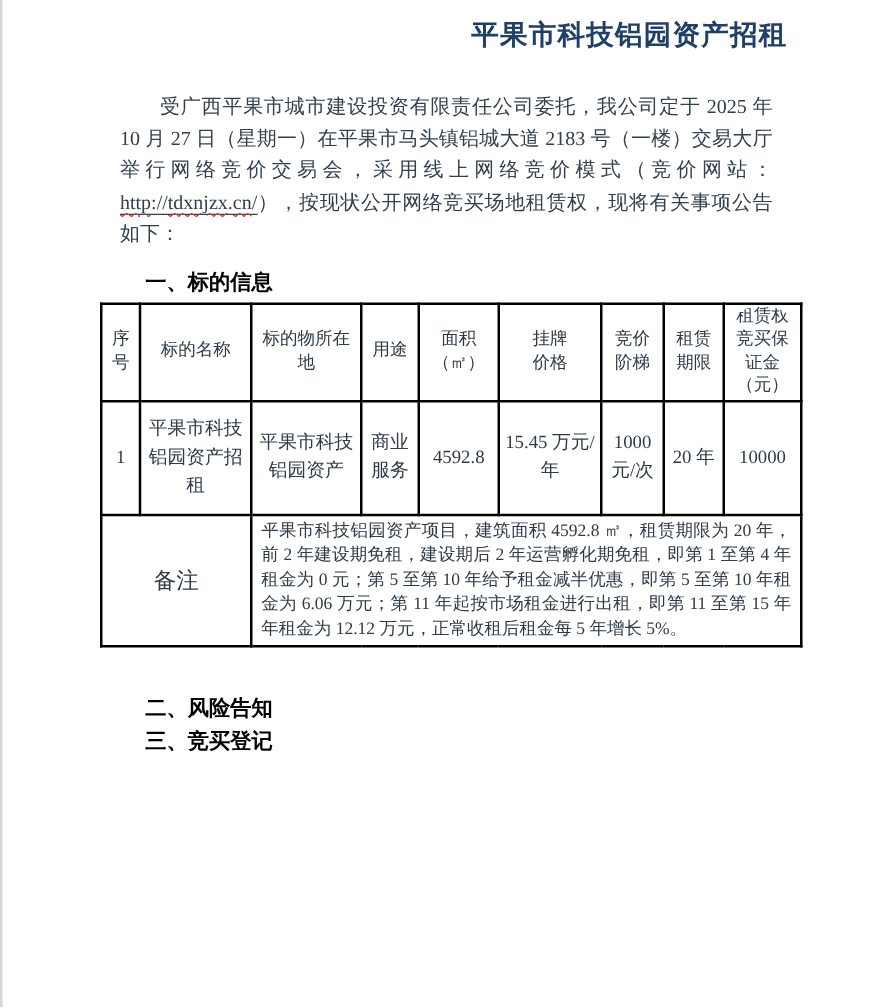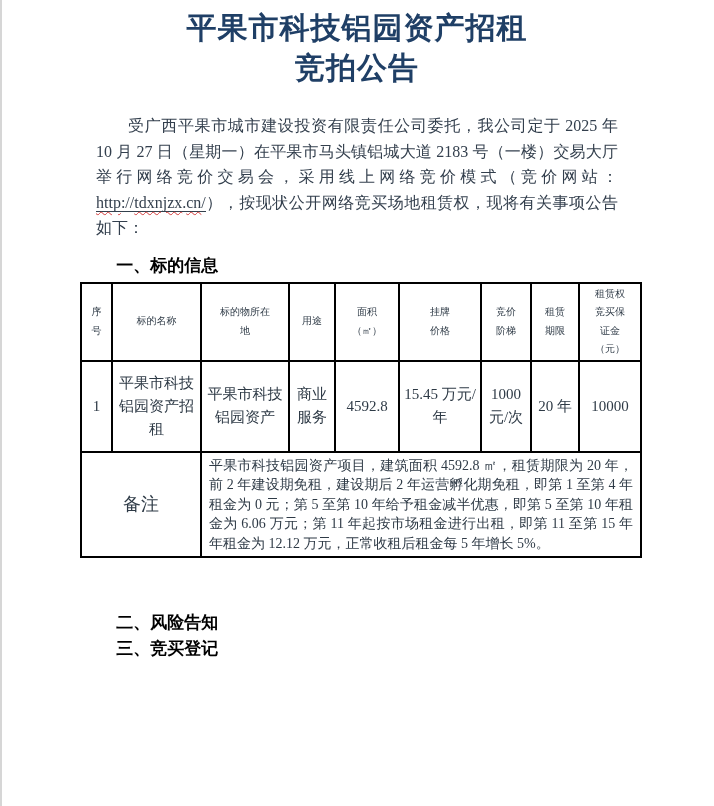--- a/index.html
+++ b/index.html
@@ -17,45 +17,45 @@
   }
   .page-edge-left {
     position: absolute; left: 0; top: 0;
     width: 2px; height: 806px;
     background: #d6d6d6;
   }
   .content {
     padding: 8px 84px 0 84px;
   }
   .doc-title {
-    text-align: center;
+    text-align: right;
     color: #1f3f66;
     font-weight: 700;
-    font-size: 30px;
+    font-size: 22px;
     line-height: 40px;
     letter-spacing: 1px;
   }
   .para {
     margin: 12px;
     font-size: 16px;
     line-height: 25.5px;
     color: #333f4d;
     text-align: justify;
     text-indent: 2em;
   }
   .intro-para { margin-top: 25px; }
   .section-heading {
     margin: 0;
     font-size: 17px;
     line-height: 26px;
     font-weight: 700;
     color: #000000;
     text-indent: 1.9em;
   }
-  .heading-risk { margin-top: 52px; }
+  .heading-risk { margin-top: 36px; }
   .url-link {
     color: #333f4d;
     text-decoration: none;
     border-bottom: 1px solid #33404d;
     white-space: nowrap;
     cursor: pointer;
   }
   .squiggle {
     text-decoration-line: underline;
     text-decoration-style: wavy;
@@ -72,23 +72,24 @@
   }
   .subject-table th, .subject-table td {
     border: 2px solid #000000;
     text-align: center;
     vertical-align: middle;
     font-weight: 400;
     padding: 1px 2px;
     overflow: hidden;
   }
   .subject-table th {
-    font-size: 10px;
+    font-size: 14px;
     line-height: 18.5px;
     white-space: pre-line;
+    border-radius: 28px;
   }
   .subject-table tr.header-row { height: 74px; }
   .subject-table tr.data-row   { height: 91px; }
   .subject-table tr.remark-row { height: 97px; }
   .subject-table td.data-cell {
     font-size: 15px;
     line-height: 23px;
     white-space: pre-line;
   }
   .subject-table td.remark-label-cell { font-size: 18px; }
@@ -102,21 +103,20 @@
 </style>
 </head>
 <body>
 
 <div class="page">
   <div class="page-edge-left"></div>
 
   <div class="content">
 
     <div class="doc-title">平果市科技铝园资产招租</div>
-    <div class="doc-title">竞拍公告</div>
 
     <p class="para intro-para"><span>受广西平果市城市建设投资有限责任公司委托，我公司定于 2025 年 10 月 27 日（星期一）在平果市马头镇铝城大道 2183 号（一楼）交易大厅举行网络竞价交易会，采用线上网络竞价模式（竞价网站：</span><a class="url-link"><span class="squiggle">http</span><span>://</span><span class="squiggle">tdxnjzx</span><span>.</span><span class="squiggle">cn</span><span>/</span></a><span>），按现状公开网络竞买场地租赁权，现将有关事项公告如下：</span></p>
 
     <p class="section-heading">一、标的信息</p>
 
     <table class="subject-table">
       <colgroup>
         <col style="width:31px">
           <col style="width:89px">
           <col style="width:88px">

